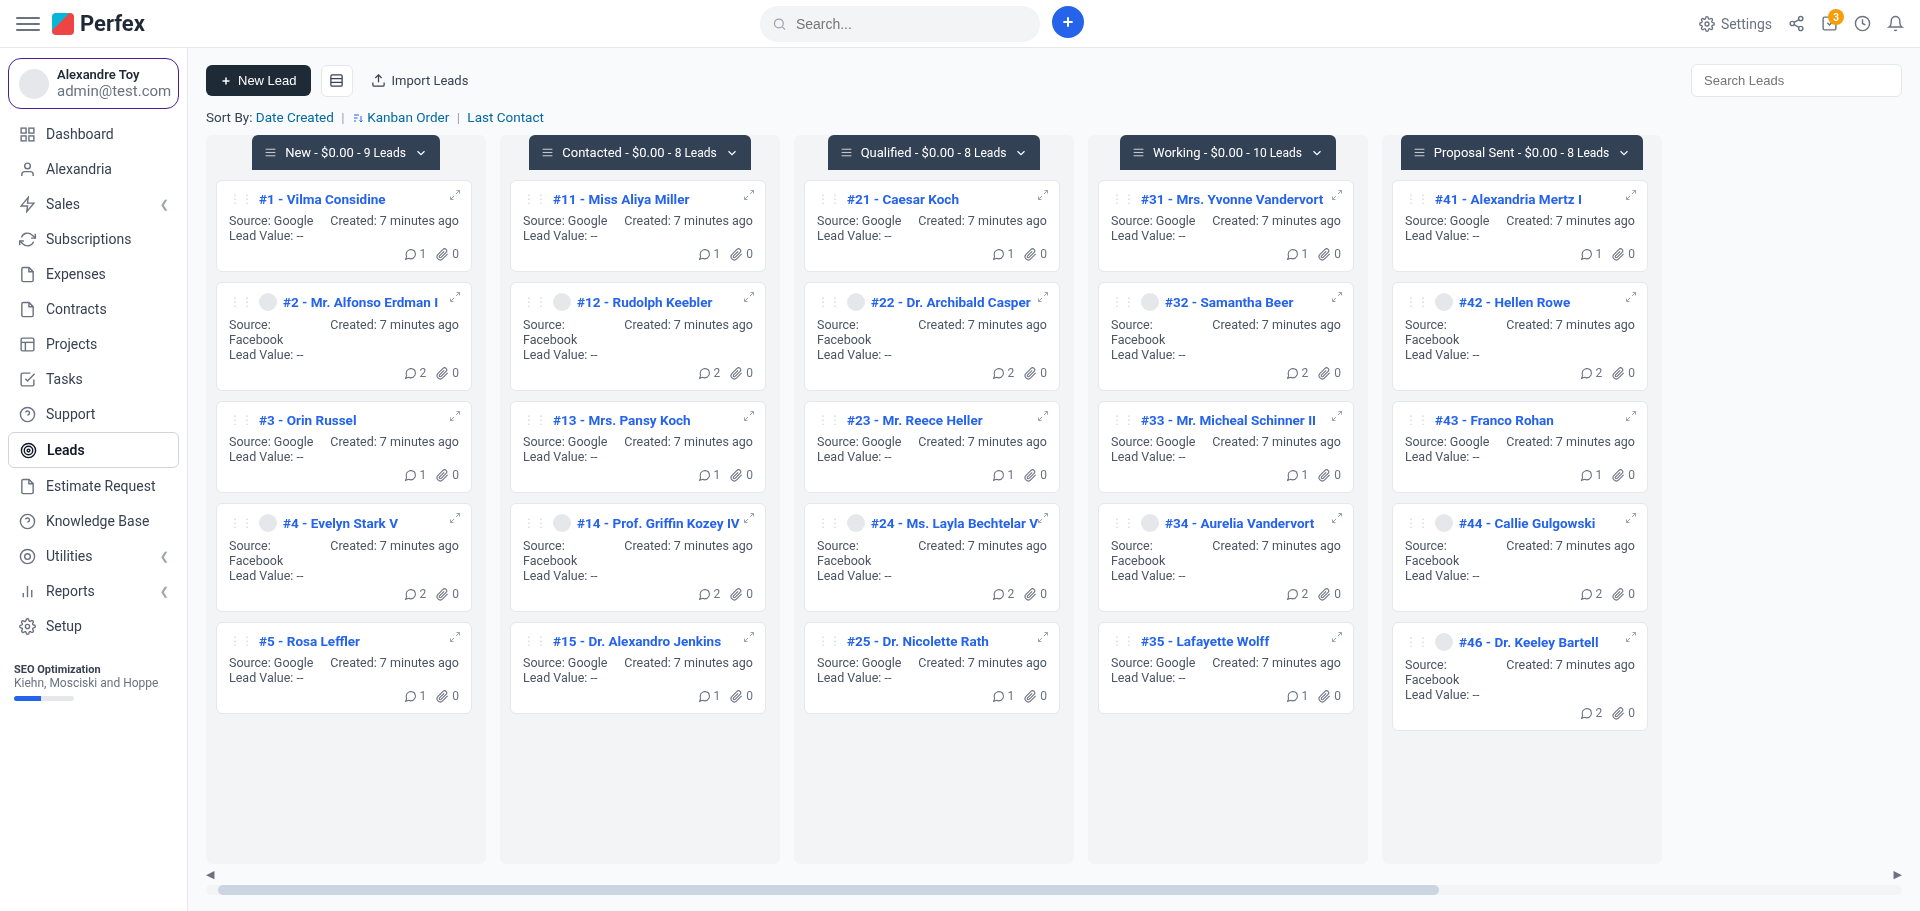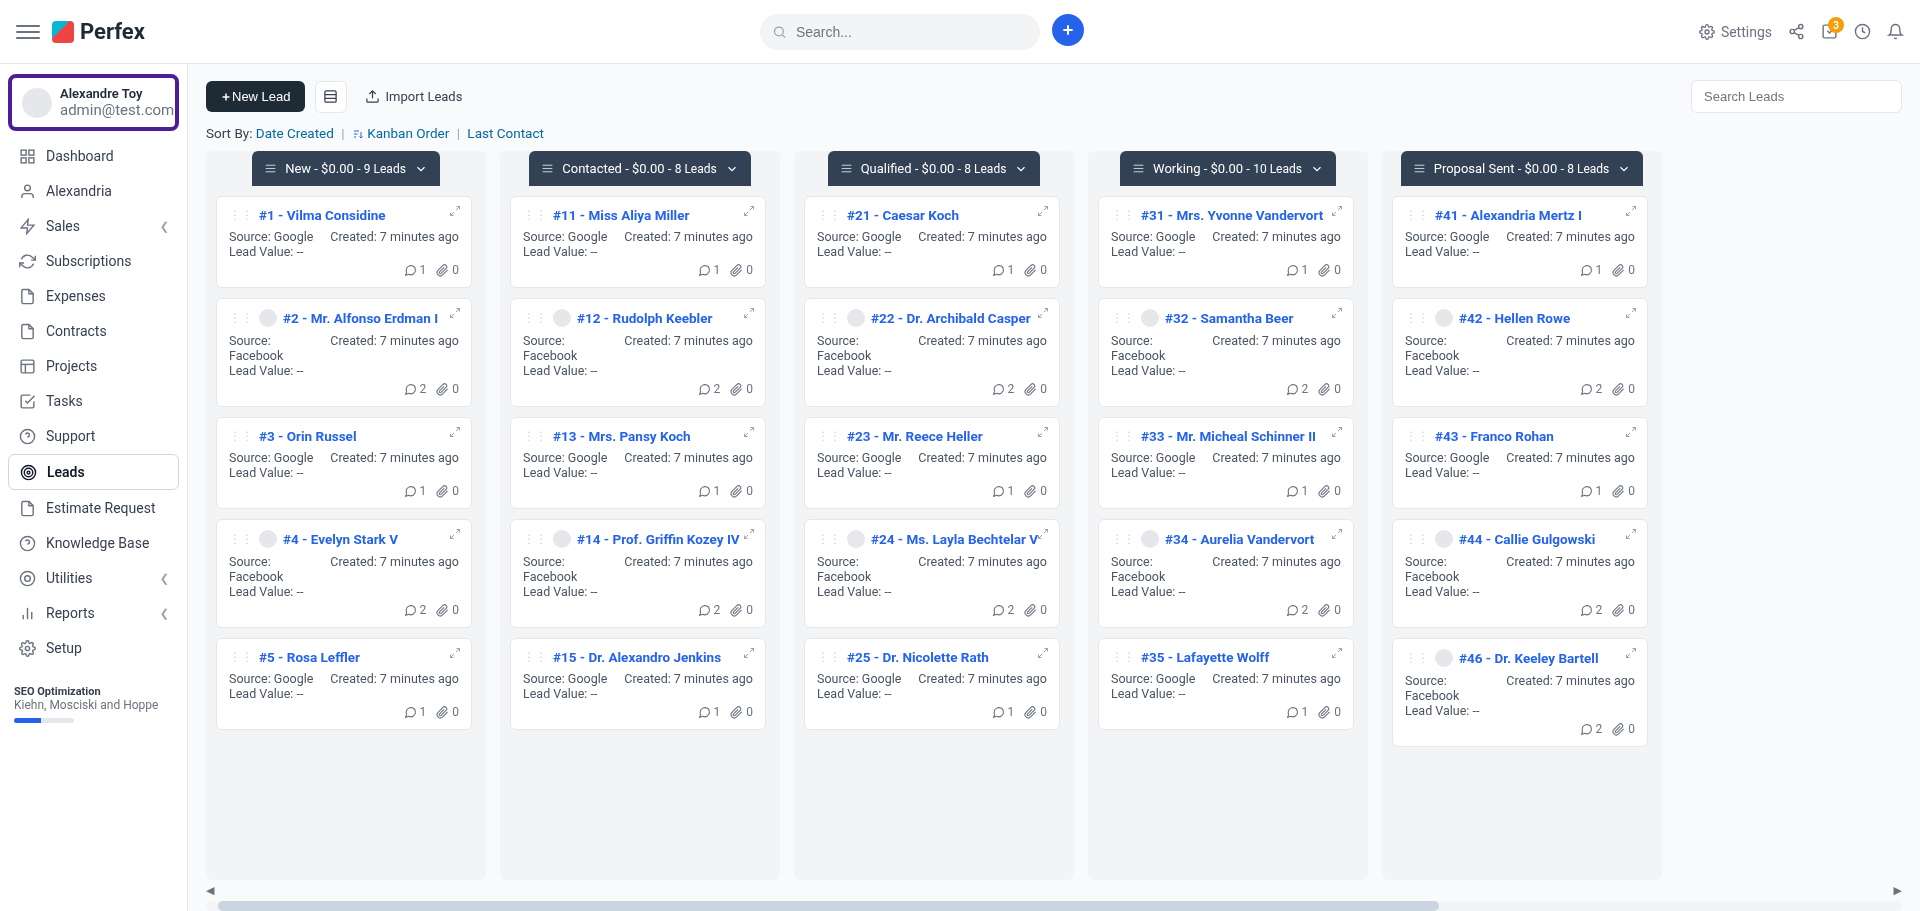--- a/index.html
+++ b/index.html
@@ -1,56 +1,56 @@
 <!DOCTYPE html>
 <html><head>
 <meta charset="utf-8">
 <style>
   * { box-sizing: border-box; margin: 0; padding: 0; }
   body { font-family: -apple-system, BlinkMacSystemFont, "Segoe UI", Roboto, Arial, sans-serif; font-size: 14px; color: #333; background: #f9fafb; }
   
   
-  .topbar { display: flex; align-items: center; height: 64px; background: #fff; border-bottom: 1px solid #e5e7eb; padding: 0 16px; }
+  .topbar { display: flex; align-items: center; height: 48px; background: #fff; border-bottom: 1px solid #e5e7eb; padding: 0 16px; }
   .hamburger { width: 24px; height: 24px; display: flex; flex-direction: column; justify-content: center; gap: 4px; cursor: pointer; margin-right: 12px; color: #6b7280; }
   .hamburger span { height: 2px; background: currentColor; border-radius: 1px; }
   .logo { display: flex; align-items: center; font-weight: 700; font-size: 22px; color: #1f2937; gap: 6px; }
   .logo-mark { width: 22px; height: 22px; background: linear-gradient(135deg, #06b6d4 40%, #ef4444 40%); border-radius: 4px; position: relative; }
   .topbar-center { flex: 1; display: flex; justify-content: center; align-items: flex-start; gap: 12px; }
   .search-wrap { position: relative; width: 280px; }
   .search-input { width: 100%; height: 36px; border: none; background: #f3f4f6; border-radius: 18px; padding: 0 14px 0 36px; font-size: 14px; color: #6b7280; }
   .search-icon { position: absolute; left: 12px; top: 50%; transform: translateY(-50%); color: #9ca3af; }
   .plus-btn { width: 32px; height: 32px; border-radius: 50%; background: #2563eb; color: #fff; display: flex; align-items: center; justify-content: center; font-size: 20px; cursor: pointer; }
   .topbar-right { display: flex; align-items: center; gap: 16px; color: #6b7280; }
   .settings-item { display: flex; align-items: center; gap: 6px; cursor: pointer; }
   .icon-btn { cursor: pointer; position: relative; display: flex; align-items: center; }
   .badge { position: absolute; top: -6px; right: -6px; background: #f59e0b; color: #fff; font-size: 10px; width: 16px; height: 16px; border-radius: 50%; display: flex; align-items: center; justify-content: center; font-weight: 600; }
   
   
   .layout { display: flex; height: calc(100vh - 48px); }
   .sidebar { width: 188px; background: #fff; border-right: 1px solid #e5e7eb; padding: 10px 8px; overflow-y: auto; flex-shrink: 0; }
-  .user-card { border: 4px solid #4c1d95; border-radius: 8px; padding: 8px 10px; display: flex; gap: 8px; align-items: center; margin-bottom: 8px; }
+  .user-card { border: 1px solid #4c1d95; border-radius: 13px; padding: 8px 10px; display: flex; gap: 8px; align-items: center; margin-bottom: 8px; }
   .avatar { width: 30px; height: 30px; border-radius: 50%; background: #e5e7eb; flex-shrink: 0; }
   .avatar-sm { width: 18px; height: 18px; border-radius: 50%; background: #e5e7eb; flex-shrink: 0; }
   .user-name { font-weight: 600; font-size: 13px; color: #1f2937; }
   .user-email { font-size: 15px; color: #6b7280; }
   .nav-item { display: flex; align-items: center; gap: 10px; padding: 8px 10px; border-radius: 6px; cursor: pointer; color: #374151; font-size: 14px; margin-bottom: 1px; position: relative; }
   .nav-item.active { border: 1px solid #d1d5db; font-weight: 600; color: #111827; }
   .nav-item .chev { margin-left: auto; color: #9ca3af; font-size: 11px; }
   .nav-icon { width: 18px; height: 18px; display: flex; align-items: center; justify-content: center; color: #6b7280; flex-shrink: 0; }
   .nav-item.active .nav-icon { color: #111827; }
   .sidebar-footer { margin-top: 20px; padding: 0 6px; }
   .proj-title { font-size: 11px; font-weight: 700; color: #374151; }
   .proj-sub { font-size: 12px; color: #6b7280; }
   .progress { height: 5px; background: #e5e7eb; border-radius: 3px; margin-top: 6px; overflow: hidden; width: 60px; }
   .progress-fill { height: 100%; background: #2563eb; width: 45%; }
   
   
   .main { flex: 1; padding: 16px 18px; overflow: hidden; display: flex; flex-direction: column; }
   .toolbar { display: flex; align-items: center; gap: 10px; margin-bottom: 12px; }
-  .btn-primary { background: #1f2a37; color: #fff; border: none; padding: 8px 14px; border-radius: 6px; font-size: 13px; font-weight: 500; cursor: pointer; display: flex; align-items: center; }
+  .btn-primary { background: #1f2a37; color: #fff; border: none; padding: 8px 14px; border-radius: 6px; font-size: 13px; font-weight: 500; cursor: pointer; display: flex; align-items: center; gap: 6px; }
   .btn-icon { background: #fff; border: 1px solid #e5e7eb; width: 32px; height: 32px; border-radius: 6px; display: flex; align-items: center; justify-content: center; cursor: pointer; color: #374151; }
   .btn-link { display: flex; align-items: center; gap: 6px; color: #374151; cursor: pointer; font-size: 13px; padding: 6px 8px; }
   .toolbar-spacer { flex: 1; }
   .search-leads { border: 1px solid #e5e7eb; border-radius: 6px; padding: 8px 12px; font-size: 13px; width: 211px; background: #fff; }
   .sortbar { font-size: 13.5px; color: #374151; margin-bottom: 10px; }
   .sortbar a { color: #0369a1; text-decoration: none; cursor: pointer; }
   .sortbar .sep { color: #9ca3af; margin: 0 4px; }
   
   
   .kanban-wrap { flex: 1; overflow-x: auto; overflow-y: hidden; position: relative; }

